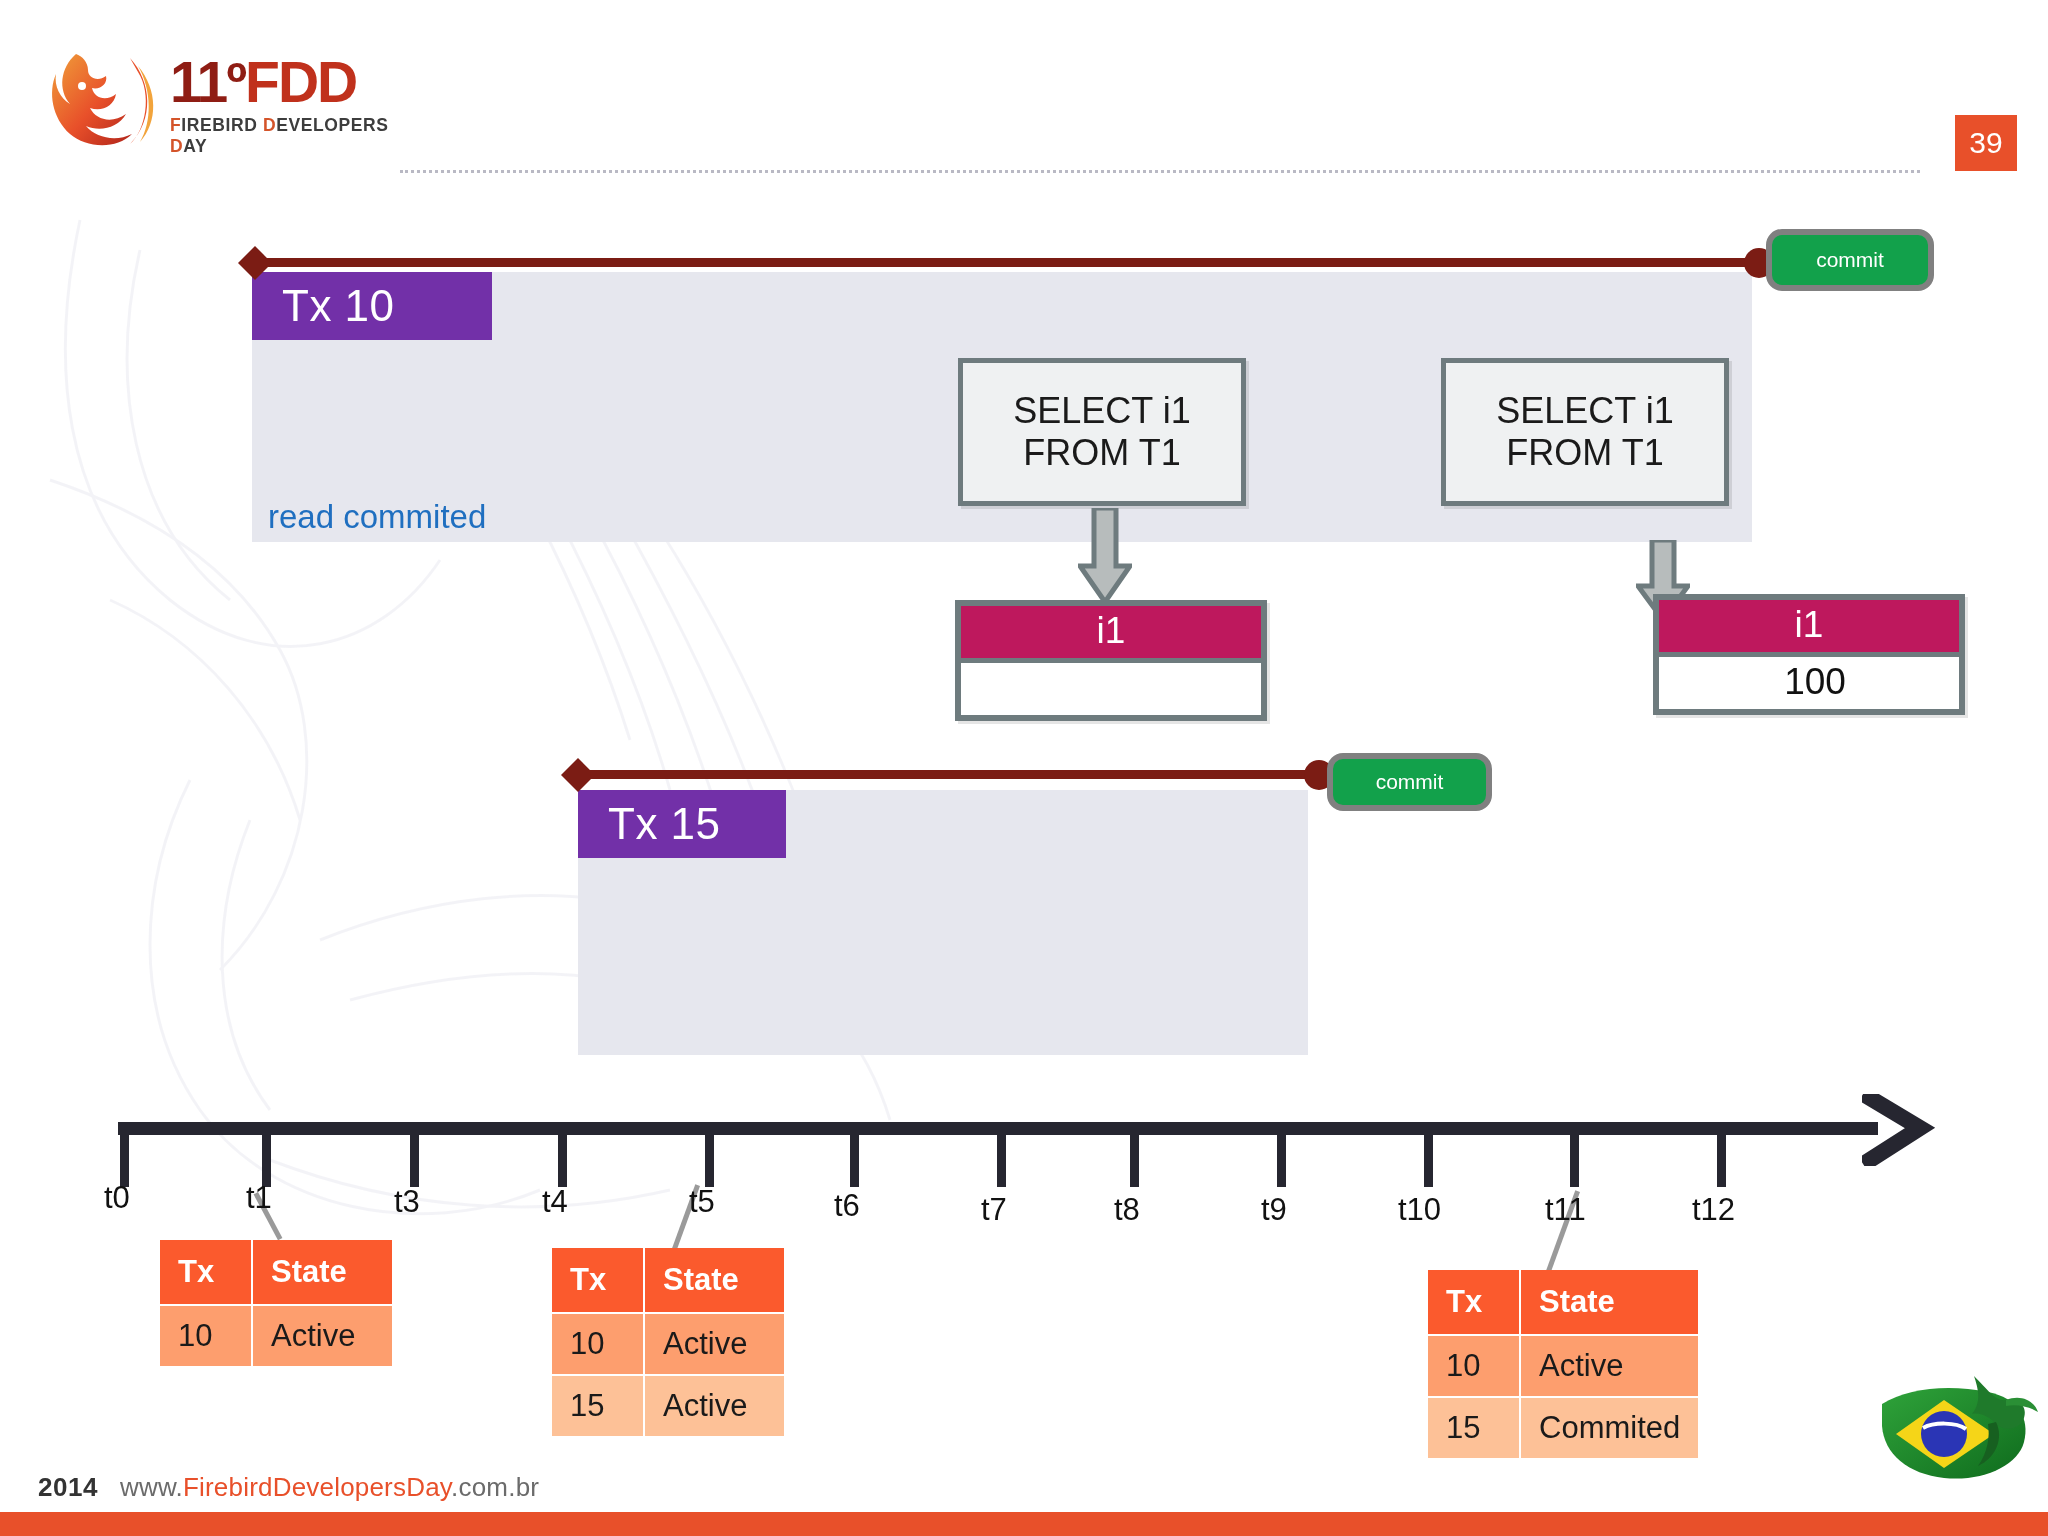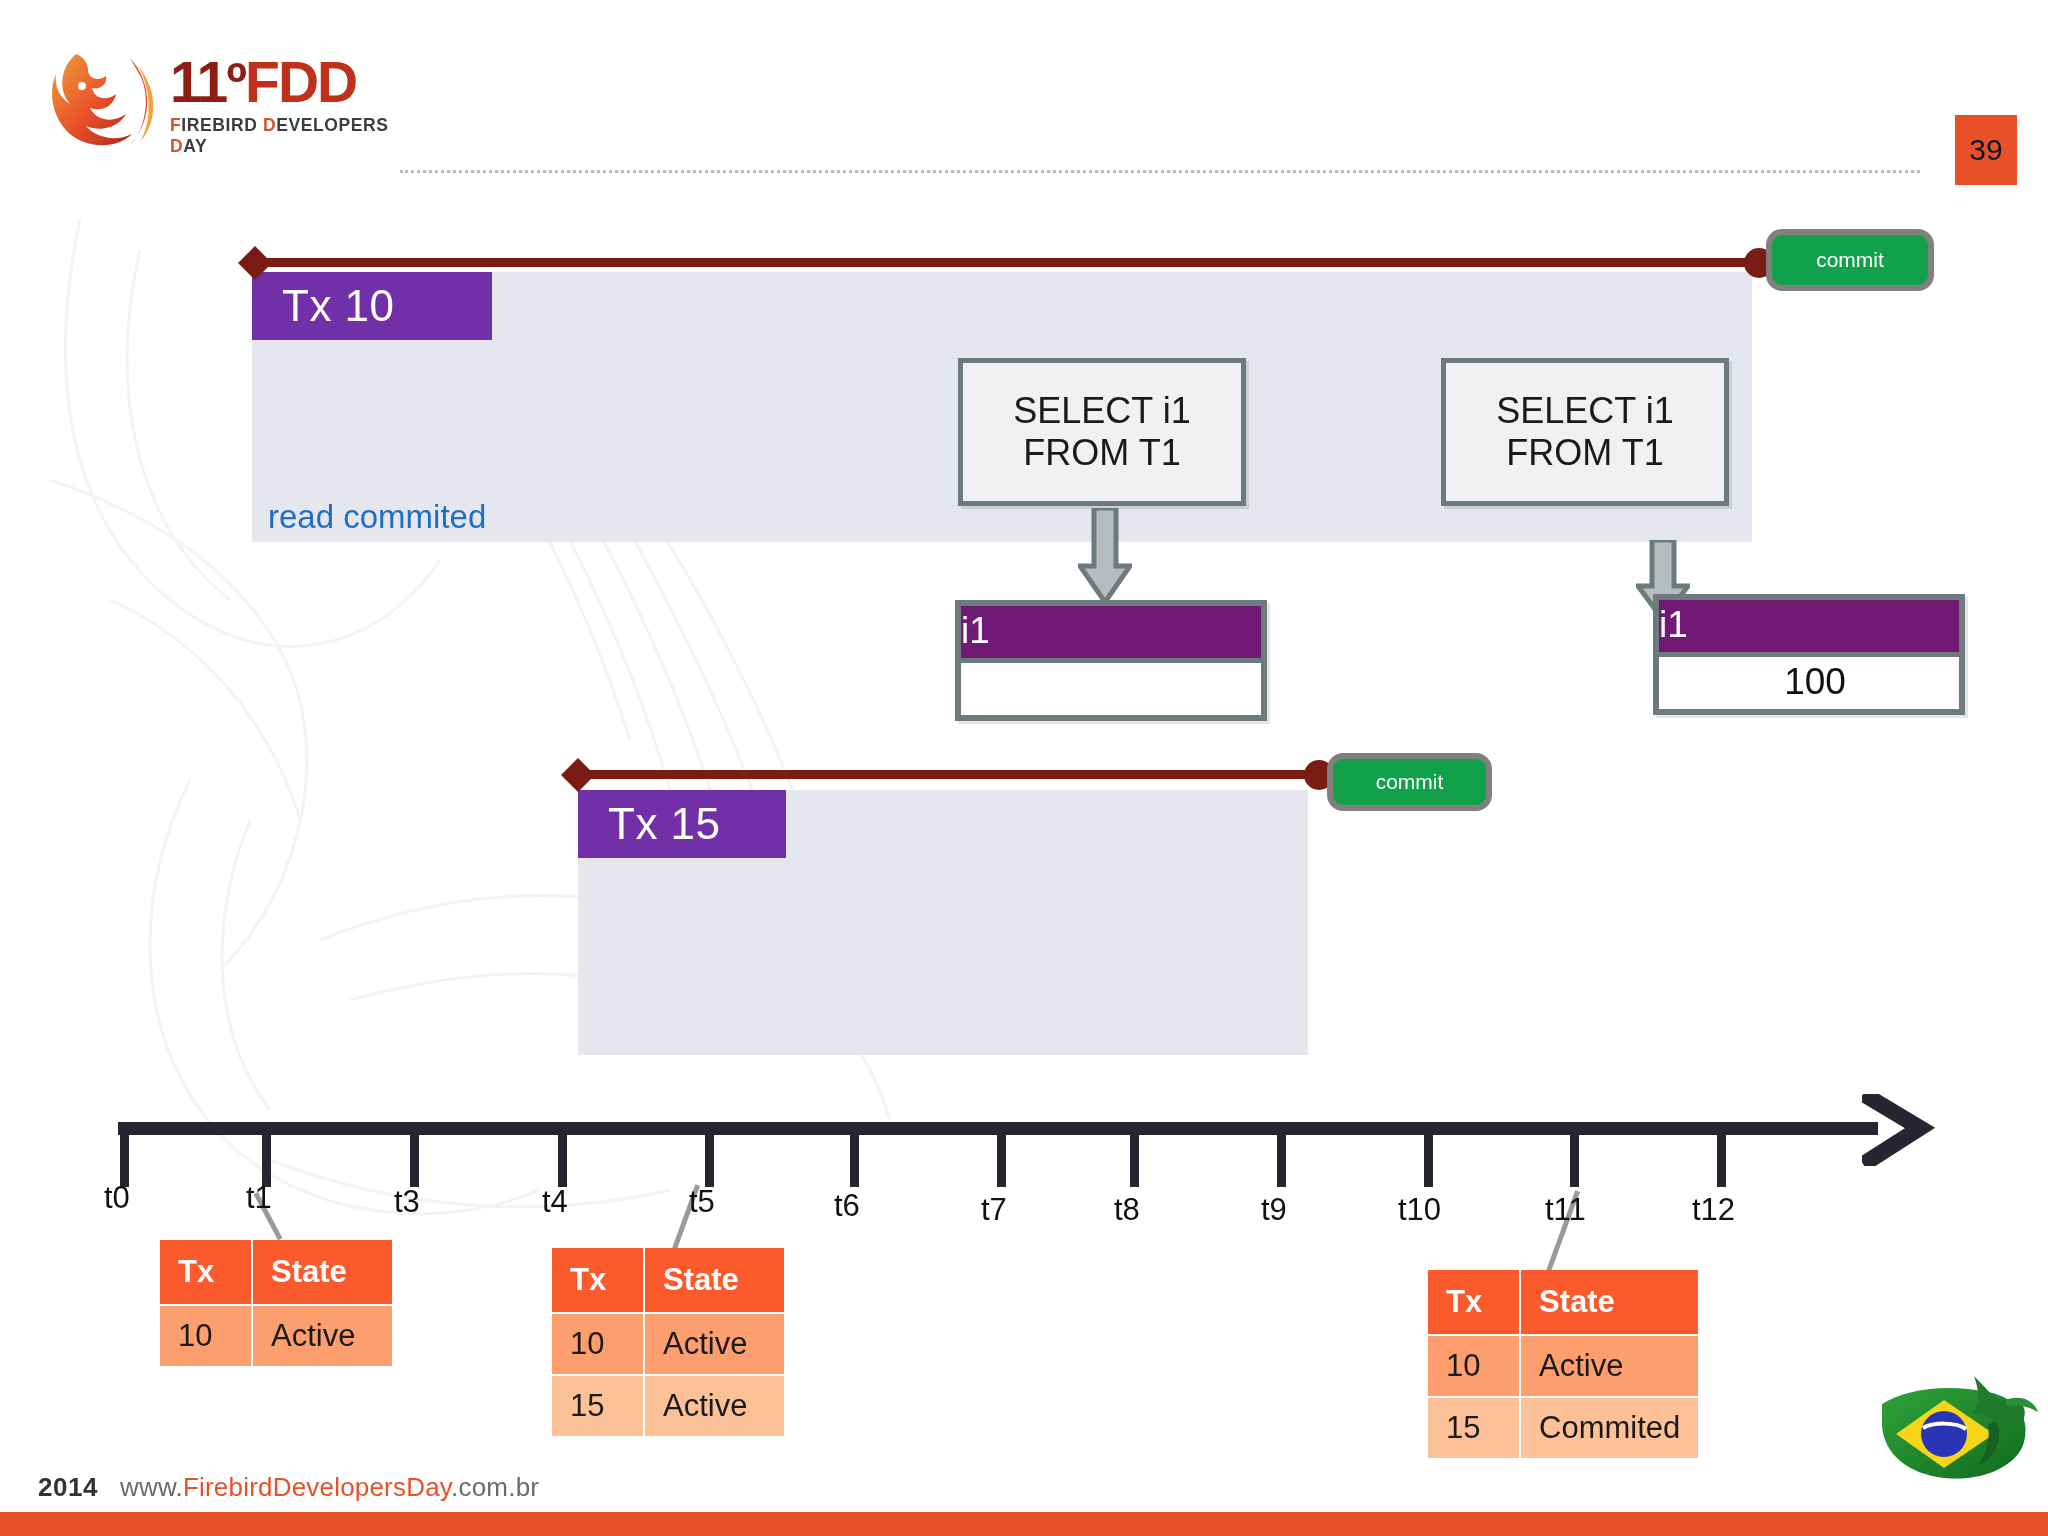--- a/index.html
+++ b/index.html
@@ -30,22 +30,22 @@
     position: absolute; left: 480px; top: 52px; width: 1120px;
     text-align: center; font-size: 84px; color: #111;
     font-family: "DejaVu Sans", sans-serif; font-weight: 400;
     letter-spacing: -1px; white-space: nowrap; z-index: 6;
   }
   .header-rule {
     position: absolute; left: 400px; top: 170px; width: 1520px; height: 3px;
     border-top: 3px dotted #b9b9c4; z-index: 4;
   }
   .page-badge {
-    position: absolute; left: 1955px; top: 115px; width: 62px; height: 70px;
-    background: #e8502a; color: #0f172a; font-size: 30px;
+    position: absolute; left: 1955px; top: 115px; width: 62px; height: 56px;
+    background: #e8502a; color: #ffffff; font-size: 30px;
     display: flex; align-items: center; justify-content: center; z-index: 7;
   }
 
   
   .tx-body { position: absolute; background: #e6e7ee; z-index: 1; }
   .tx-label {
     position: absolute; background: #7230a8; color: #fff;
     display: flex; align-items: center; padding-left: 30px;
     font-size: 44px; z-index: 3; letter-spacing: .5px;
   }
@@ -78,21 +78,21 @@
 
   
   .down-arrow { position: absolute; z-index: 4; }
 
   
   .res-table {
     position: absolute; border: 6px solid #6e7b7e; background: #fff; z-index: 5;
     box-shadow: 3px 3px 0 rgba(0,0,0,.10);
   }
   .res-head {
-    background: #701a75; color: #fff; font-size: 37px; 
+    background: #be185d; color: #fff; font-size: 37px; text-align: center;
     line-height: 1; padding: 6px 0 9px 0;
   }
   .res-cell {
     background: #fff; color: #111; font-size: 37px; text-align: center;
     line-height: 1; padding: 6px 0 9px 12px; border-top: 5px solid #6e7b7e;
   }
 
   
   .timeline-bar {
     position: absolute; background: #262630; height: 13px; z-index: 3;

